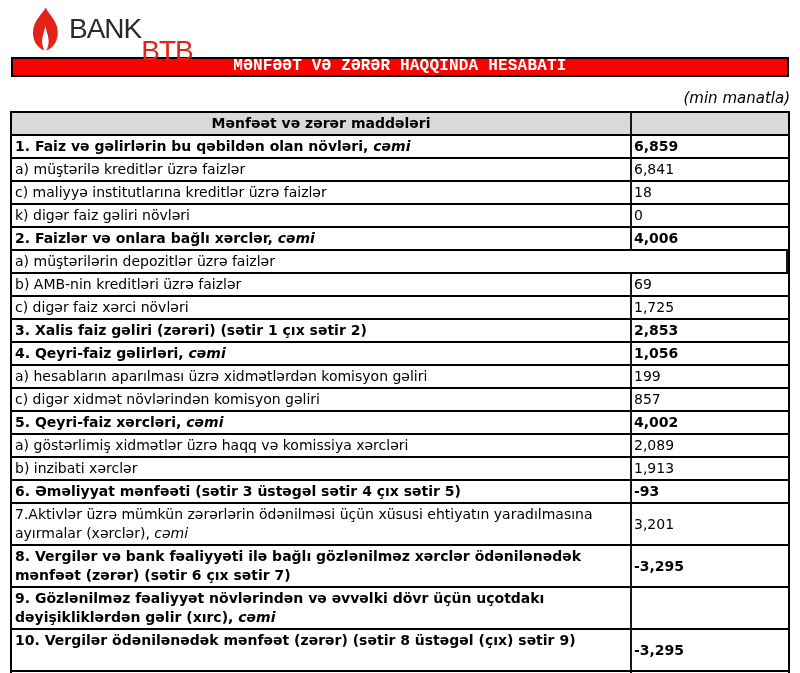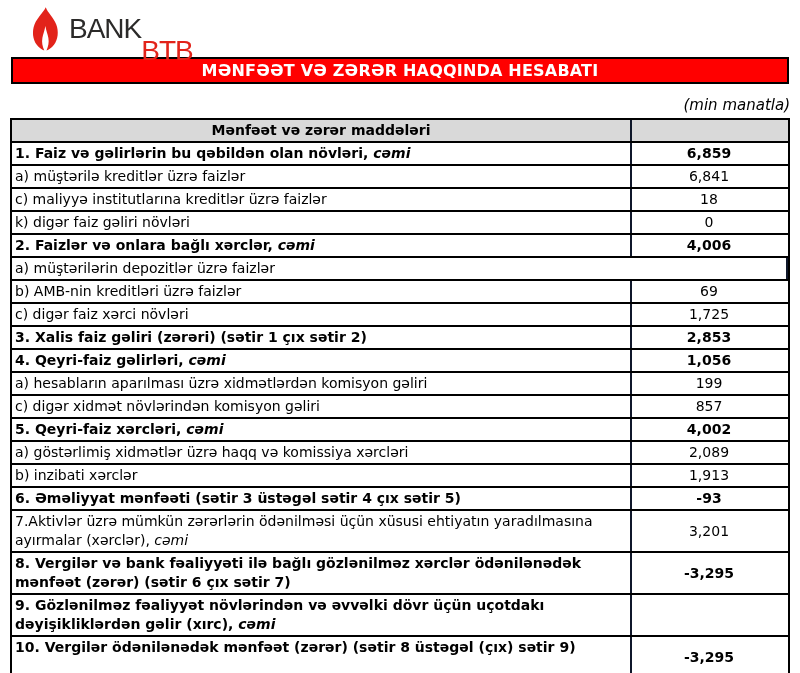--- a/index.html
+++ b/index.html
@@ -22,36 +22,36 @@
   .logo-row{display:flex;align-items:center;height:46px;margin-left:20px;margin-bottom:5px;}
   .flame{width:30px;height:46px;flex:0 0 auto;}
   .wordmark{display:flex;align-items:center;margin-left:9px;
     font-family:"Liberation Sans","DejaVu Sans",sans-serif;
     font-size:28px;font-weight:500;letter-spacing:-1px;line-height:1;}
   .wordmark .bank{color:var(--bank-dark);}
   .wordmark .btb{color:var(--logo-red);margin-top:44px;}
 
   
   .banner{
-    margin:0 1px 4px 1px;height:27px;
+    margin:0 1px 4px 1px;height:20px;
     background:var(--banner-red);
     border:2px solid #000;
-    display:flex;align-items:center;justify-content:center;
+    display:flex;align-items:flex-end;justify-content:center;font-family:Liberation Mono, monospace;
   }
   .banner-title{color:#ffffff;font-weight:bold;font-size:16px;letter-spacing:.2px;}
 
   
   .unit-note{text-align:right;font-style:italic;font-size:15px;height:19px;margin:12px 0 3px 0;}
 
   
   .pl-table{border:2px solid #000;border-bottom:none;background:#fff;}
   .tr{display:flex;border-bottom:2px solid #000;min-height:21px;}
   .td{font-size:14px;line-height:19px;}
   .td.label{flex:1 1 auto;border-right:2px solid #0f172a;padding:1px 3px 1px 3px;}
-  .td.value{flex:0 0 156px;display:flex;align-items:center;justify-content:center;
+  .td.value{flex:0 0 156px;display:flex;align-items:center;justify-content:flex-start;
     padding:1px 4px 1px 2px;font-size:14px;}
   .tr.head{background:var(--header-gray);}
   .tr.head .td.label{display:flex;align-items:center;justify-content:center;
     font-weight:bold;font-size:14px;}
   .tr.bold .td.label{font-weight:bold;}
   .value .num.bold{font-weight:bold;}
   .suffix{font-style:italic;}
   .tr.tall{min-height:42px;}
   .tr.tall .td.label{display:flex;align-items:flex-start;}
 </style>

